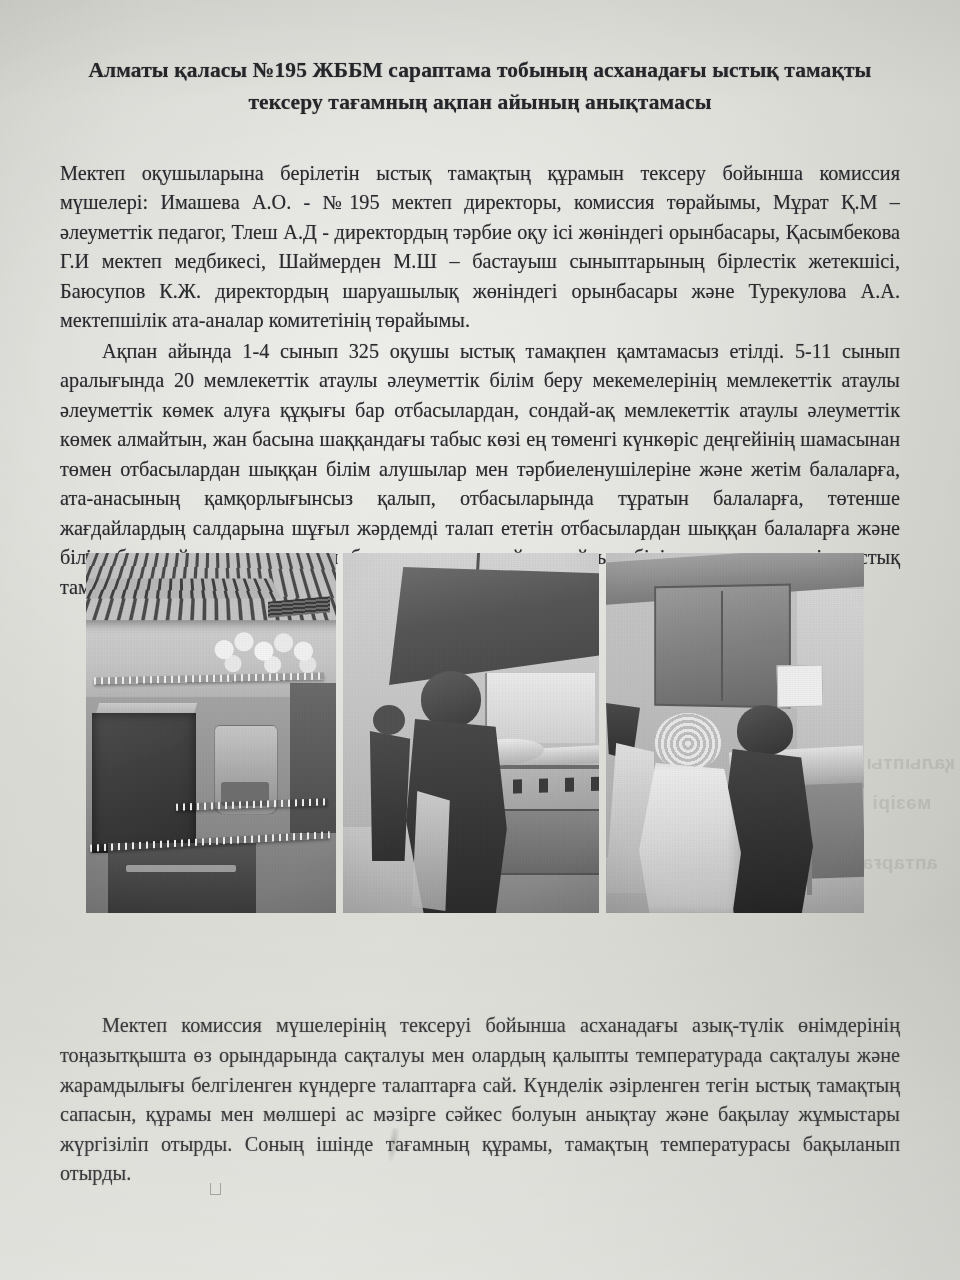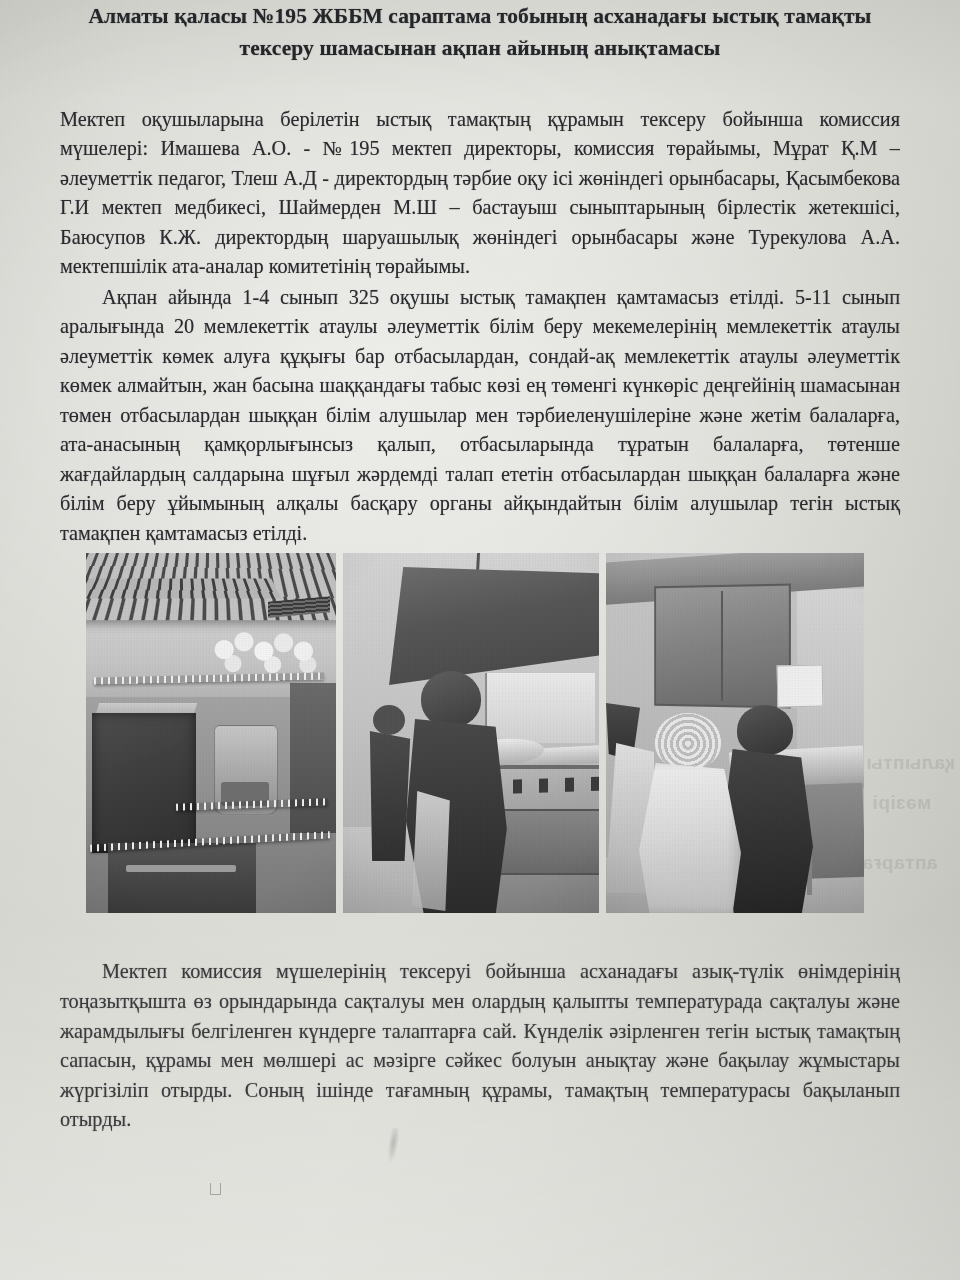--- a/index.html
+++ b/index.html
@@ -65,20 +65,21 @@
 
   
   #content {
     position: relative;
     z-index: 5;
     padding: 0 60px;
   }
 
   h1.doc-title {
     margin: 0;
+    padding-top: 54px;
     font-size: 21.5px;
     line-height: 1.5;
     font-weight: bold;
     text-align: center;
     color: #25262a;
     letter-spacing: 0.1px;
     text-shadow: 0 0 1.1px rgba(40,42,45,0.55);
   }
   h1.doc-title .l2 { display: block; }
 
@@ -419,21 +420,21 @@
 <div id="page">
 
   <div class="showthrough" style="left:866px; top:752px; font-size:19px;">қалыпты</div>
   <div class="showthrough" style="left:872px; top:792px; font-size:19px;">мәзірі</div>
   <div class="showthrough" style="left:862px; top:852px; font-size:19px;">аптарға</div>
 
   <div id="content">
 
     <h1 class="doc-title">
       <span class="l1">Алматы қаласы №195 ЖББМ сараптама тобының асханадағы ыстық тамақты</span>
-      <span class="l2">тексеру шамасынан ақпан айының анықтамасы</span>
+      <span class="l2">тексеру тағамның ақпан айының анықтамасы</span>
     </h1>
 
     <p class="body-par p1">Мектеп оқушыларына берілетін ыстық тамақтың құрамын тексеру бойынша комиссия мүшелері: Имашева А.О. - №195 мектеп директоры, комиссия төрайымы, Мұрат Қ.М – әлеуметтік педагог, Тлеш А.Д - директордың тәрбие оқу ісі жөніндегі орынбасары, Қасымбекова Г.И мектеп медбикесі, Шаймерден М.Ш – бастауыш сыныптарының бірлестік жетекшісі, Баюсупов К.Ж. директордың шаруашылық жөніндегі орынбасары және Турекулова А.А. мектепшілік ата-аналар комитетінің төрайымы.</p>
 
     <p class="body-par p2">Ақпан айында 1-4 сынып 325 оқушы ыстық тамақпен қамтамасыз етілді. 5-11 сынып аралығында 20 мемлекеттік атаулы әлеуметтік білім беру мекемелерінің мемлекеттік атаулы әлеуметтік көмек алуға құқығы бар отбасылардан, сондай-ақ мемлекеттік атаулы әлеуметтік көмек алмайтын, жан басына шаққандағы табыс көзі ең төменгі күнкөріс деңгейінің шамасынан төмен отбасылардан шыққан білім алушылар мен тәрбиеленушілеріне және жетім балаларға, ата-анасының қамқорлығынсыз қалып, отбасыларында тұратын балаларға, төтенше жағдайлардың салдарына шұғыл жәрдемді талап ететін отбасылардан шыққан балаларға және білім беру ұйымының алқалы басқару органы айқындайтын білім алушылар тегін ыстық тамақпен қамтамасыз етілді.</p>
 
     <div style="height:382px;"></div>
 
     <p class="body-par p3">Мектеп комиссия мүшелерінің тексеруі бойынша асханадағы азық-түлік өнімдерінің тоңазытқышта өз орындарында сақталуы мен  олардың қалыпты температурада сақталуы және жарамдылығы  белгіленген күндерге талаптарға сай. Күнделік әзірленген тегін ыстық тамақтың сапасын, құрамы мен мөлшері ас мәзірге сәйкес болуын анықтау және  бақылау жұмыстары жүргізіліп отырды. Соның ішінде тағамның құрамы, тамақтың температурасы бақыланып отырды.</p>
   </div>

